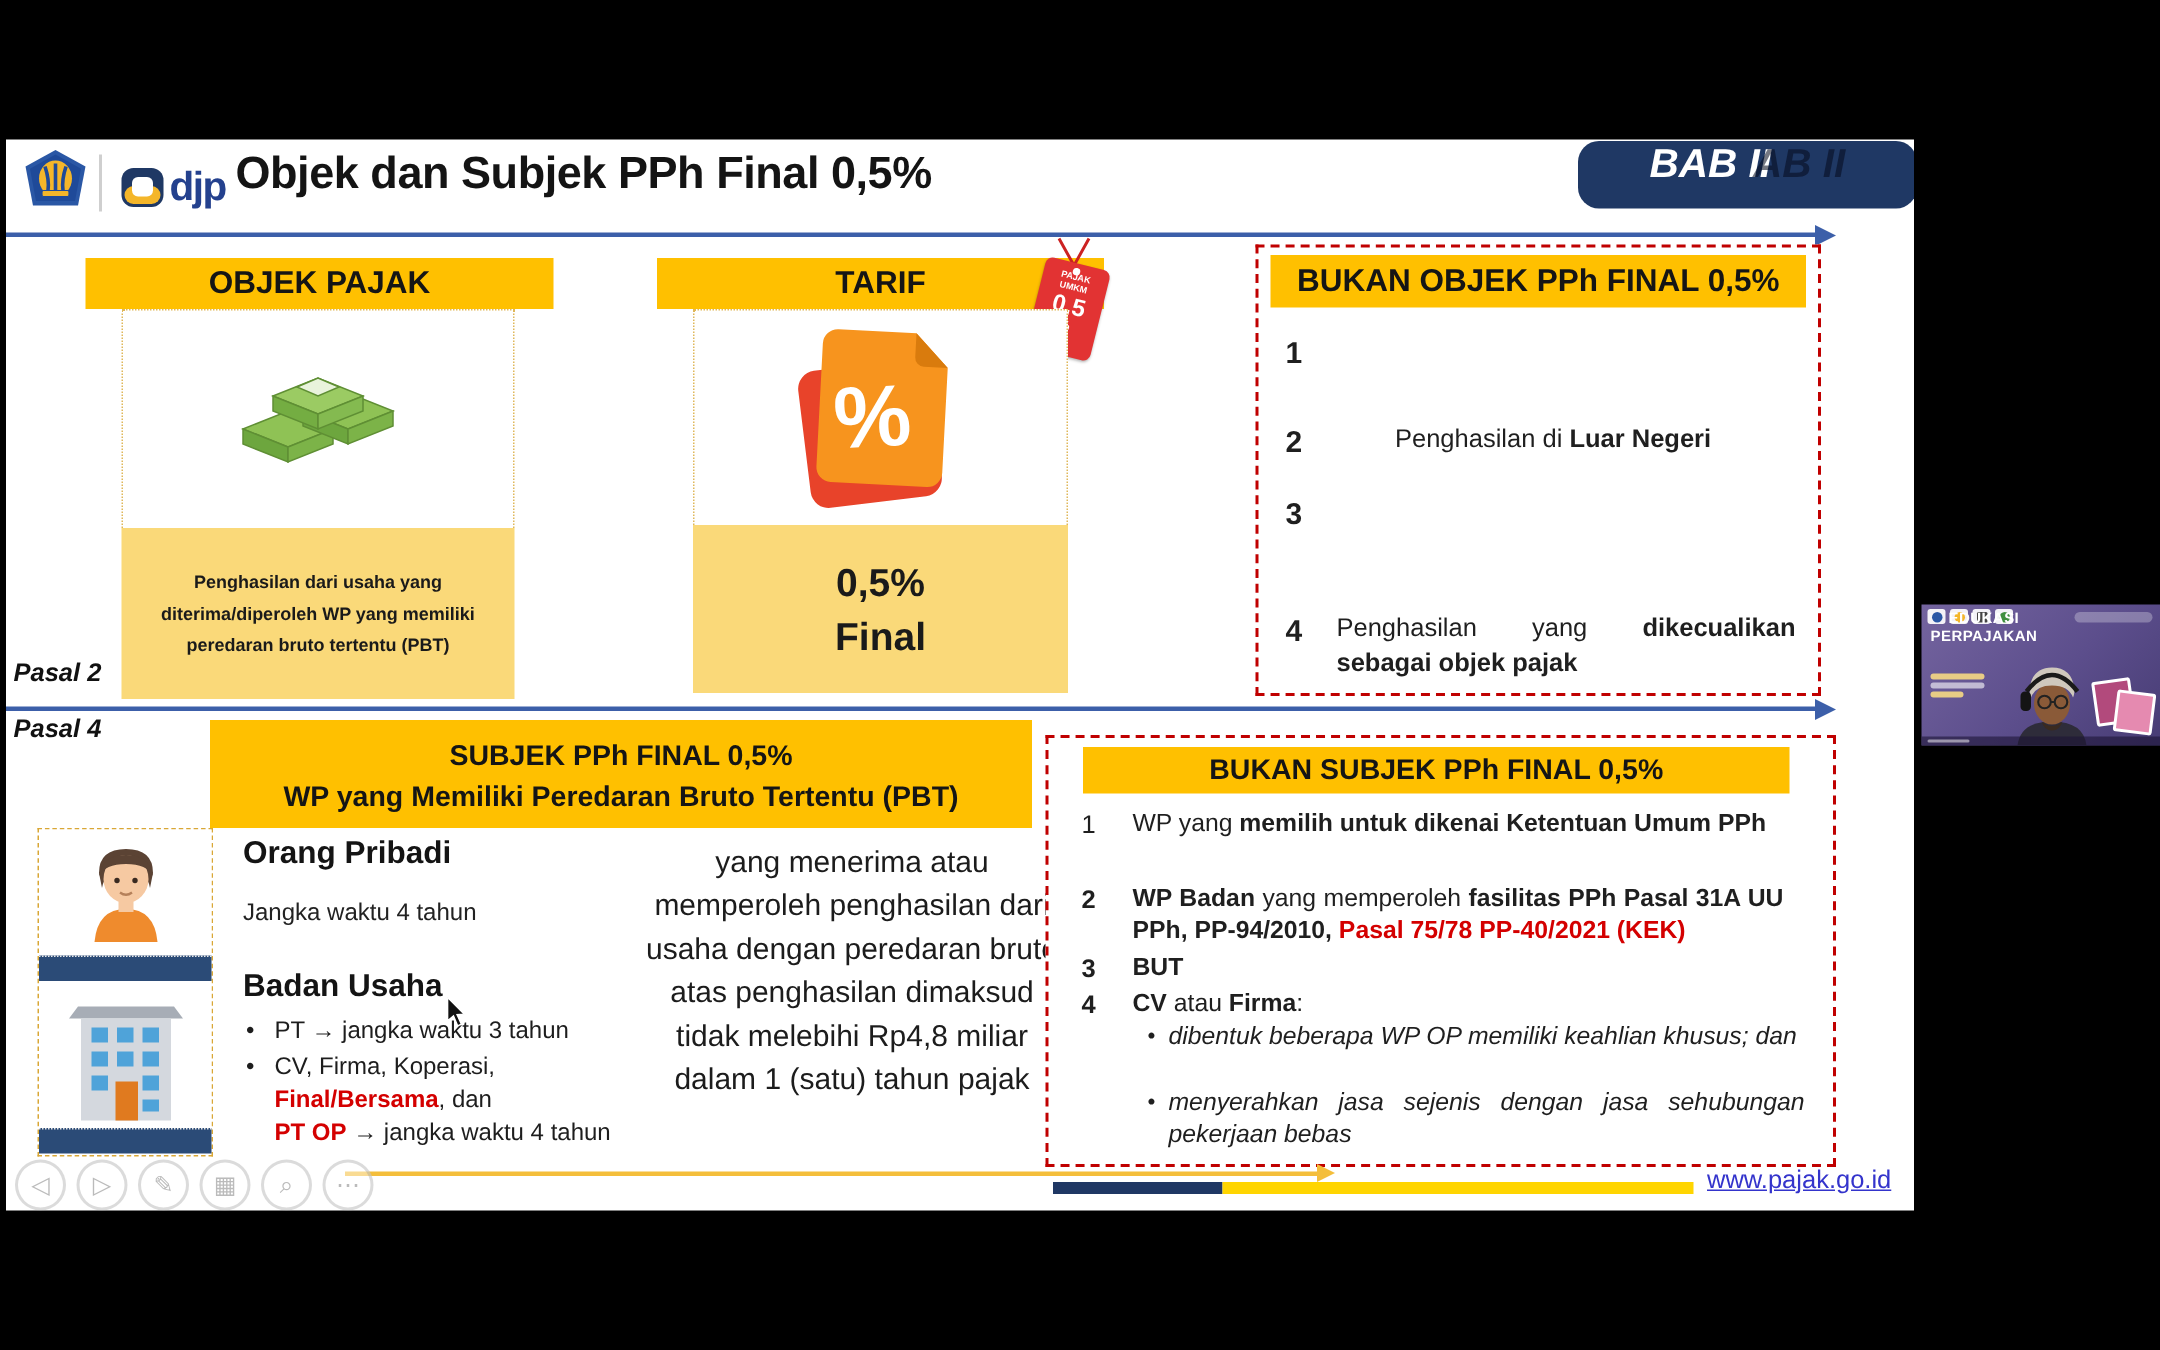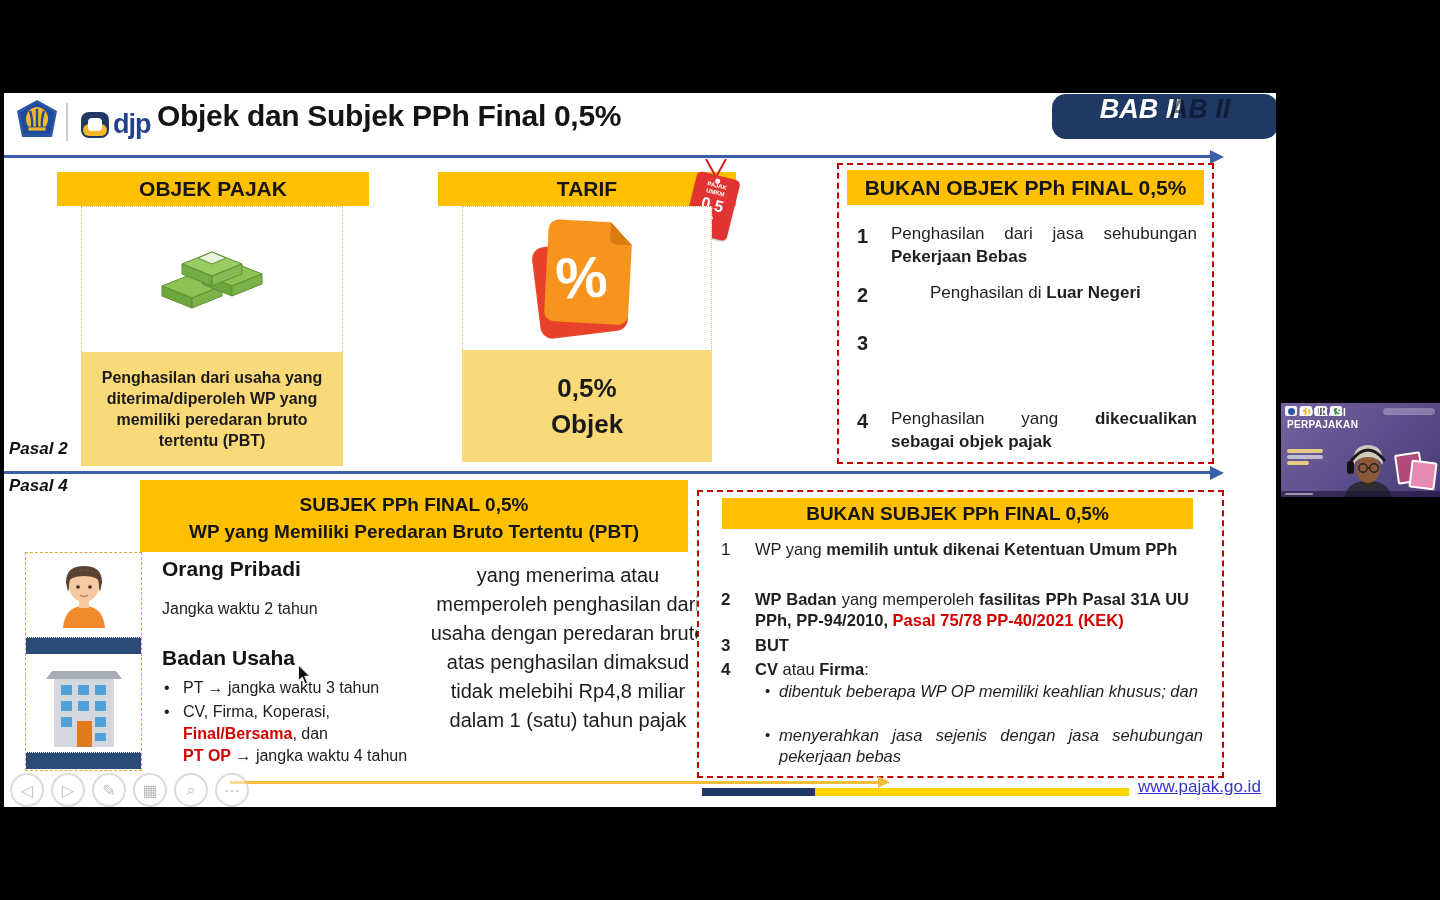--- a/index.html
+++ b/index.html
@@ -33,21 +33,21 @@
   .gold-bar { background:#FFC000; display:flex; align-items:center; justify-content:center;
               font-weight:bold; color:#151515; }
 
   
   .objek-header { left:53px; top:79px; width:312px; height:34px; font-size:21px; }
   .media-box { background:#fff; border:1px dotted #dfb75a; border-bottom:none;
                display:flex; align-items:center; justify-content:center; }
   .objek-media { left:77px; top:113px; width:262px; height:146px; }
   .desc-box { background:#FAD979; display:flex; align-items:center; justify-content:center;
               text-align:center; font-weight:bold; color:#1a1a1a; }
-  .objek-desc { left:77px; top:259px; width:262px; height:114px; font-size:16px;
+  .objek-desc { left:77px; top:259px; width:262px; height:114px; font-size:12px;
                 line-height:21px; padding:6px 10px; }
 
   .pasal { font-size:17px; font-weight:bold; font-style:italic; color:#111; }
   .pasal-3 { left:5px; top:346px; }
   .pasal-4 { left:5px; top:383px; }
 
   
   .tarif-header { left:434px; top:79px; width:298px; height:34px; font-size:21px; }
   .tarif-media { left:458px; top:113px; width:250px; height:144px; }
   .tarif-desc { left:458px; top:257px; width:250px; height:112px; font-size:26px;
@@ -211,27 +211,26 @@
         <rect x="14" y="30" width="88" height="92" rx="12" fill="#E8432A" transform="rotate(-7 58 76)"></rect>
         <g transform="rotate(3 65 66)">
           <path d="M34 8 h52 l22 22 v70 a10 10 0 0 1 -10 10 h-64 a10 10 0 0 1 -10 -10 v-82 a10 10 0 0 1 10 -10 z" fill="#F7941E"></path>
           <path d="M86 8 l22 22 h-16 a6 6 0 0 1 -6 -6 z" fill="#d97b0d"></path>
           <text x="60" y="85" font-size="58" font-weight="bold" fill="#fff" text-anchor="middle" font-family="Liberation Sans, sans-serif" transform="rotate(-6 60 70)">%</text>
         </g>
       </svg>
     </div>
     <div class="abs desc-box tarif-desc">
       <div>0,5%</div>
-      <div>Objek</div>
+      <div>Final</div>
     </div>
 
     <div class="abs red-dash-box bukan-objek-box">
       <div class="abs gold-bar bo-title">BUKAN OBJEK PPh FINAL 0,5%</div>
       <div class="abs num-cell" style="left:18px;top:60px;"><span style="font-weight: bold;">1</span></div>
-      <div class="abs bo-item-text" style="top:58px;"><span>Penghasilan dari jasa sehubungan </span><span style="font-weight: bold;">Pekerjaan Bebas</span></div>
       <div class="abs num-cell" style="left:18px;top:119px;"><span style="font-weight: bold;">2</span></div>
       <div class="abs bo-item-text" style="top:117px;margin-left:39px;"><span>Penghasilan di </span><span style="font-weight: bold;">Luar Negeri</span></div>
       <div class="abs num-cell" style="left:18px;top:167px;"><span style="font-weight: bold;">3</span></div>
       <div class="abs num-cell" style="left:18px;top:245px;"><span style="font-weight: bold;">4</span></div>
       <div class="abs bo-item-text" style="top:243px;"><span>Penghasilan yang </span><span style="font-weight: bold;">dikecualikan sebagai objek pajak</span></div>
     </div>
 
     <div class="abs harrow-line" style="left:0;top:378px;width:1206px;"></div>
     <div class="abs harrow-head" style="left:1206px;top:373px;"></div>
     <div class="abs pasal pasal-4">Pasal 4</div>
@@ -270,21 +269,21 @@
               <rect x="51" y="60" width="11" height="10"></rect>
           </g>
           <rect x="33" y="64" width="15" height="26" fill="#e07a1f"></rect>
           <rect x="51" y="76" width="11" height="8" fill="#4fa3d9"></rect>
         </svg>
       </div>
       <div class="navy-band"></div>
     </div>
 
     <div class="abs op-heading">Orang Pribadi</div>
-    <div class="abs op-sub">Jangka waktu 2 tahun</div>
+    <div class="abs op-sub">Jangka waktu 4 tahun</div>
     <div class="abs bu-heading">Badan Usaha</div>
     <div class="abs bu-bullets">
       <div class="bullet-row">
         <span class="bullet-dot">•</span>
         <span><span>PT  → jangka waktu 3 tahun</span></span>
       </div>
       <div class="bullet-row">
         <span class="bullet-dot">•</span>
         <span><span>CV, Firma, Koperasi,</span><br><span style="font-weight: bold; color: rgb(212, 0, 0);">Final/Bersama</span><span>, dan</span><br><span style="font-weight: bold; color: rgb(212, 0, 0); text-align: center;">PT OP</span><span> → jangka waktu 4 tahun</span></span>
       </div>

